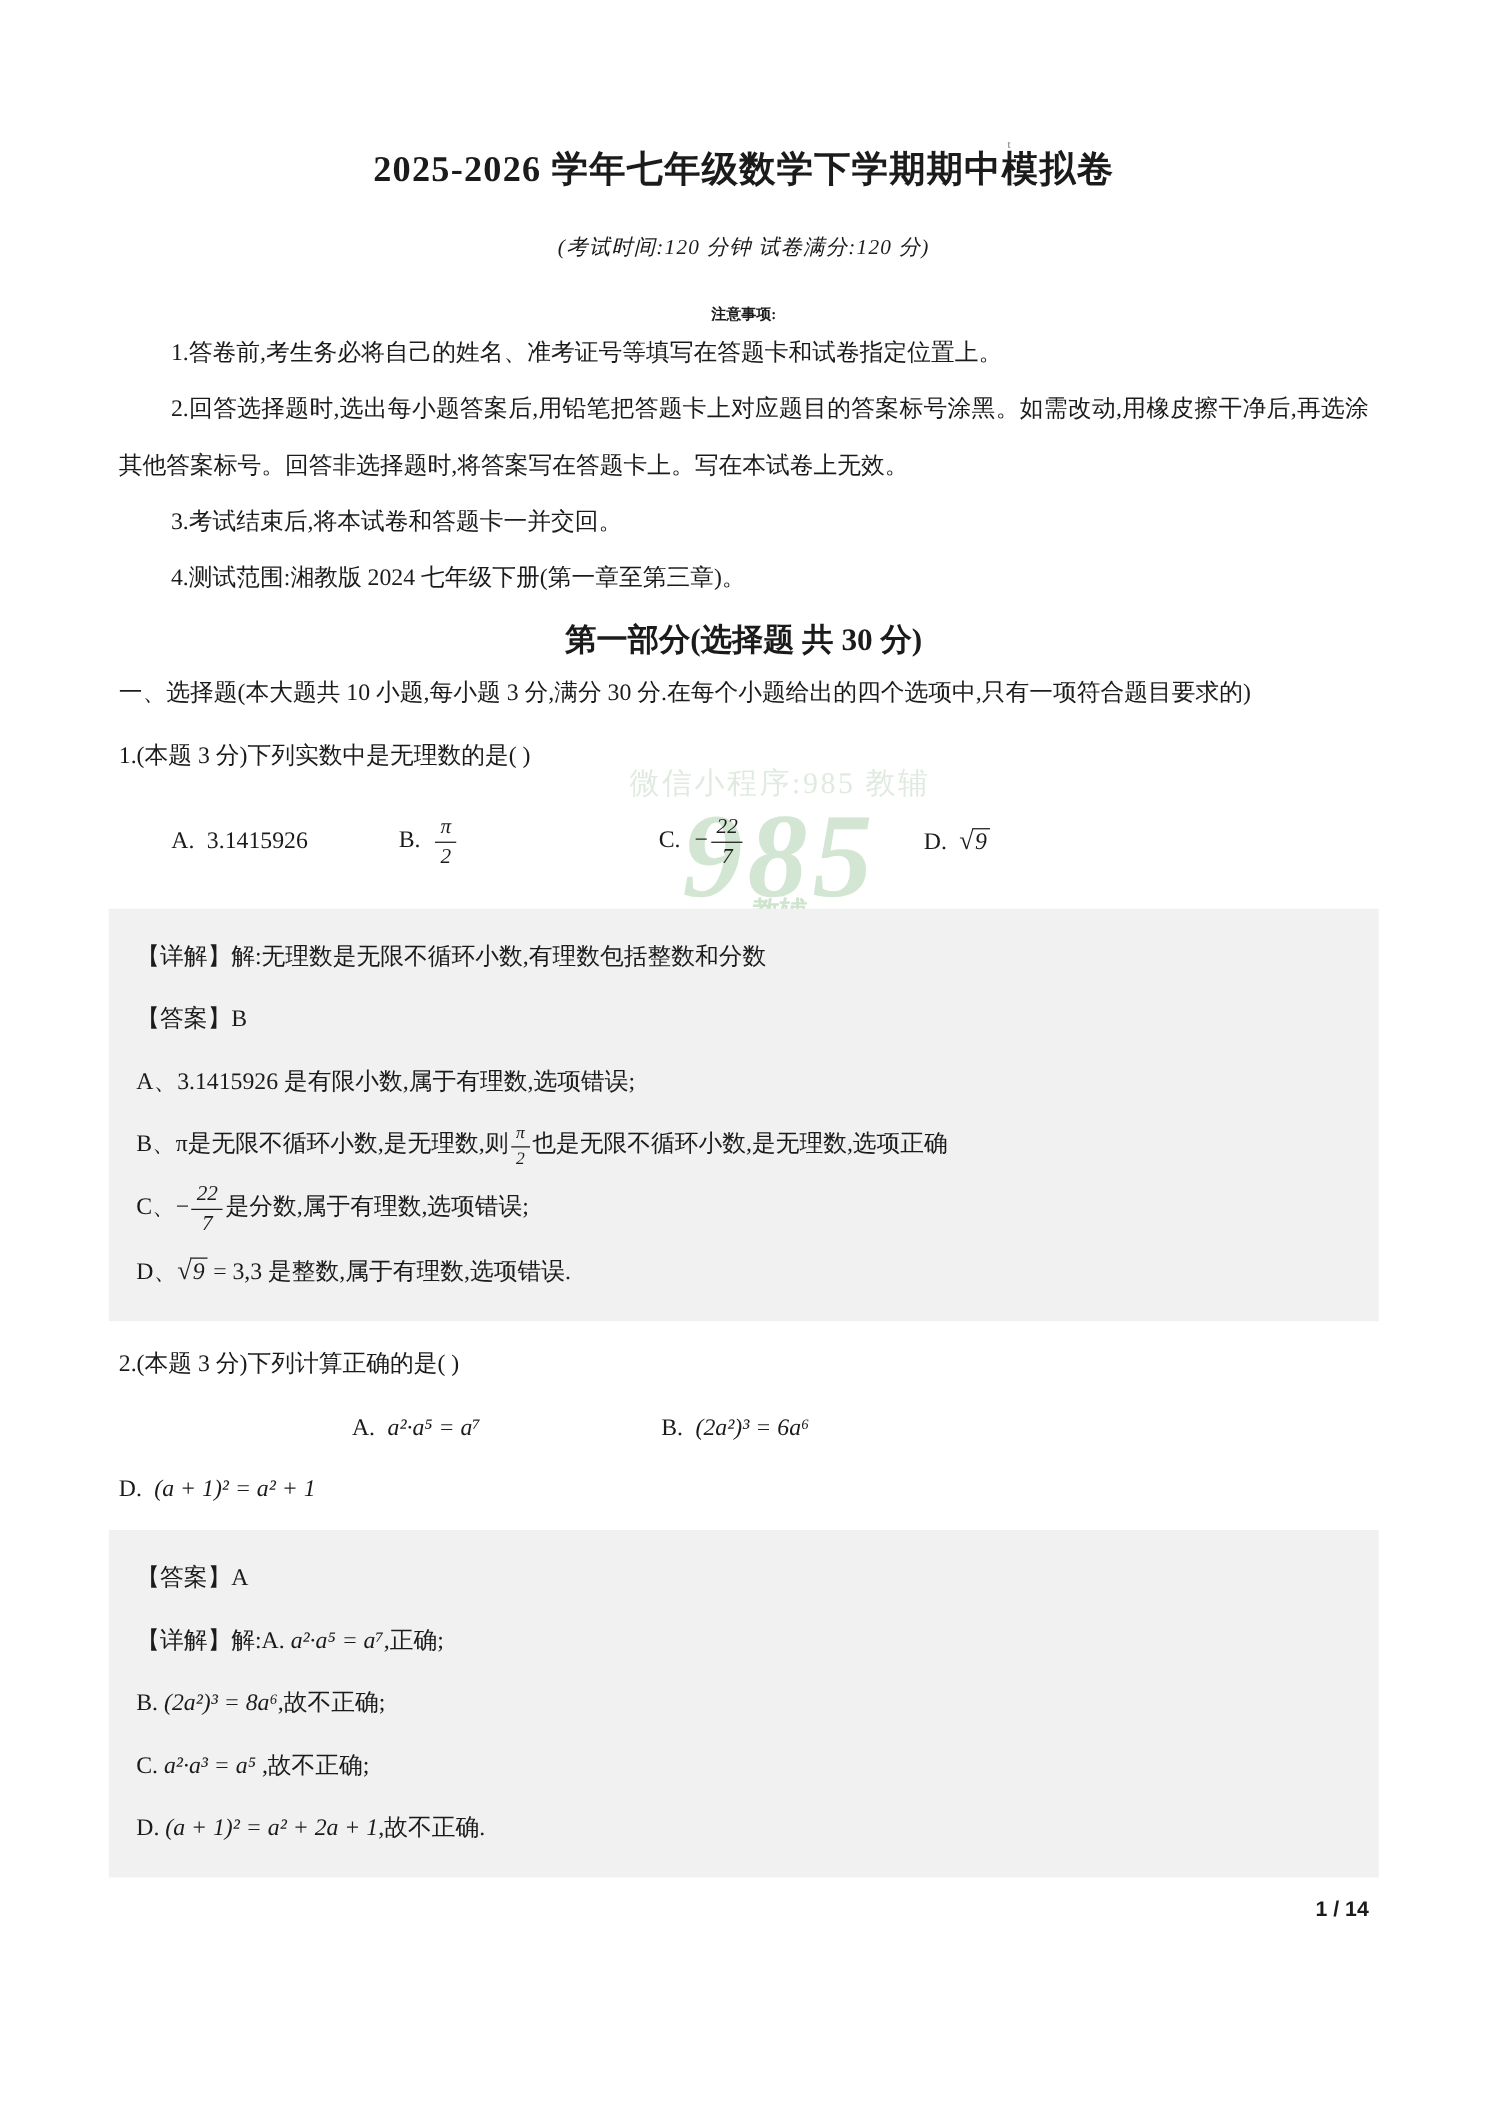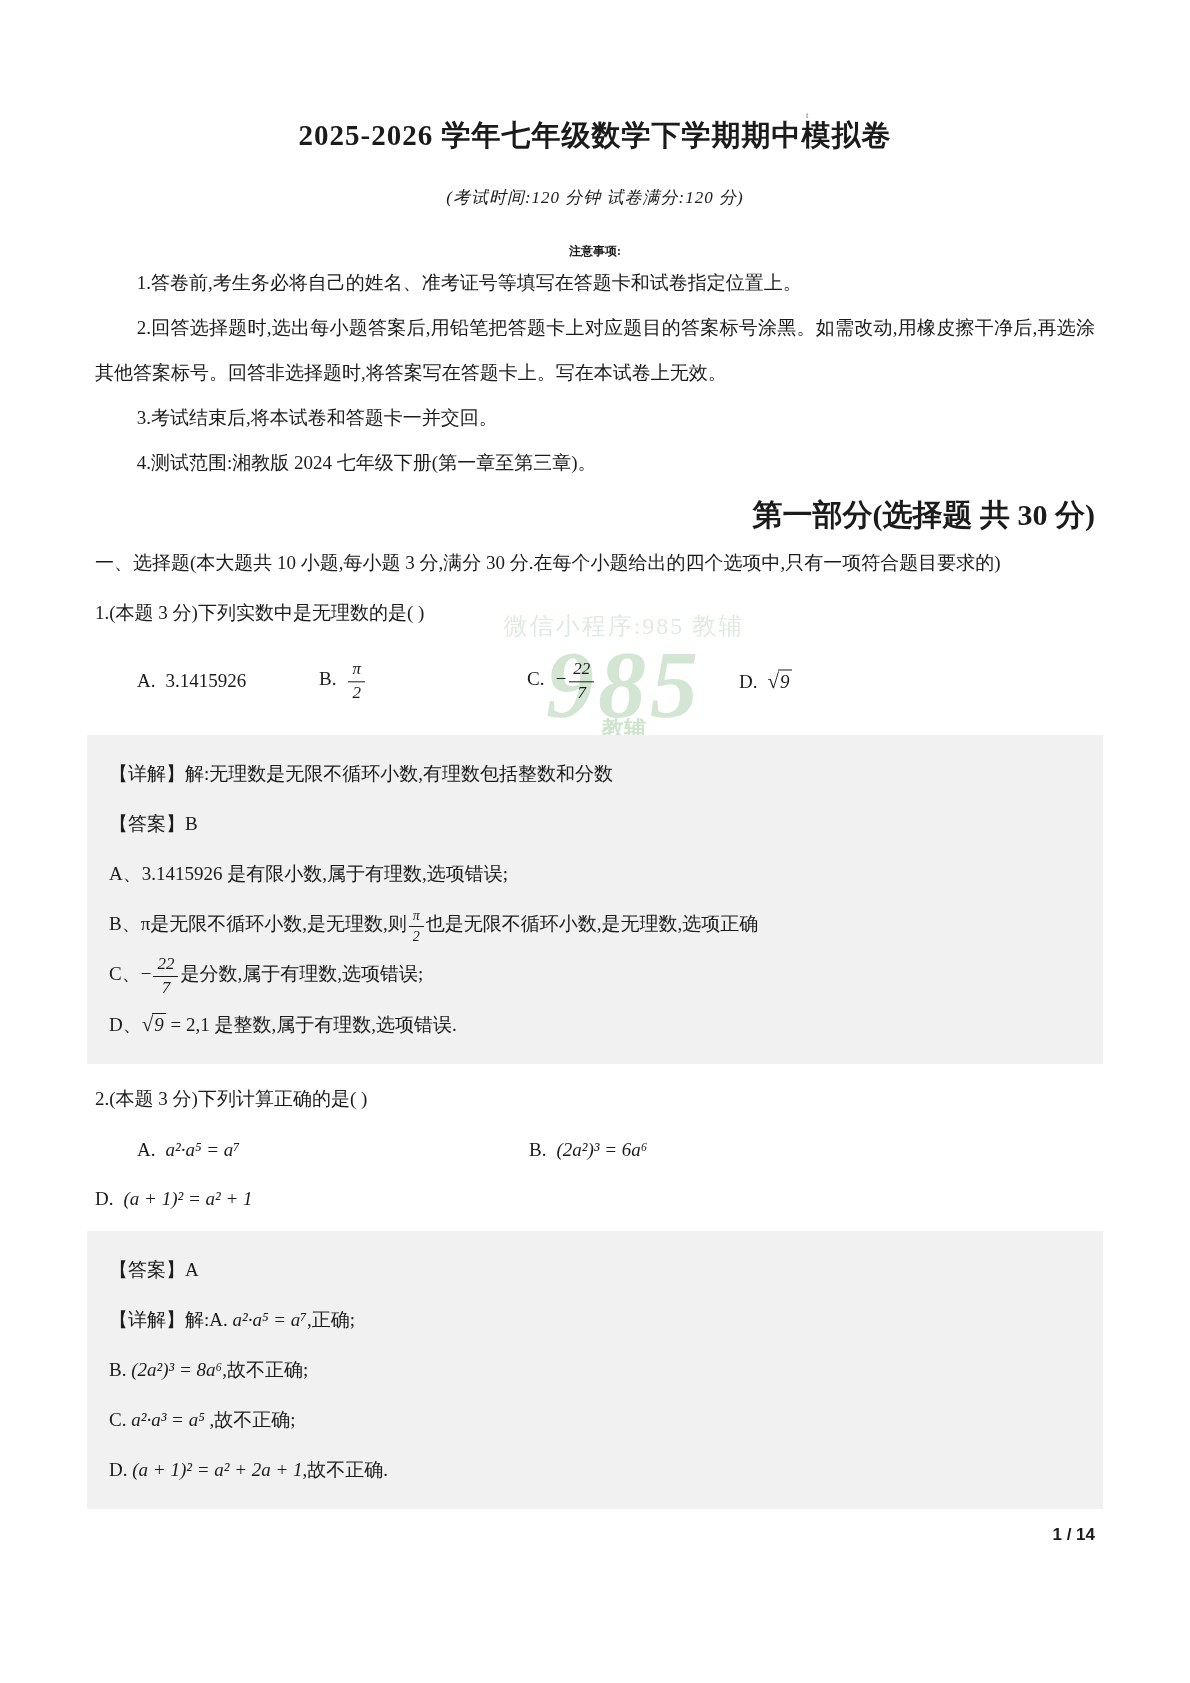--- a/index.html
+++ b/index.html
@@ -22,21 +22,21 @@
   
   .corner-mark{position:absolute;left:806px;top:110px;font-size:9px;color:#777;z-index:1;}
   .title{padding-top:116px;margin:0;text-align:center;font-size:29px;font-weight:bold;letter-spacing:1px;}
   .subtitle{margin-top:30px;text-align:center;font-size:17px;font-style:italic;letter-spacing:1px;}
 
   
   .notice-heading{margin-top:34px;font-size:12px;font-weight:bold;text-align:center;}
   .notice p{margin:0;font-size:19px;line-height:45px;text-align:justify;text-indent:2.2em;}
 
   
-  .part-heading{margin:10px 0 4px 0;text-align:right;font-size:30px;font-weight:bold;}
+  .part-heading{margin:10px 0 4px 0;text-align:center;font-size:25px;font-weight:bold;}
 
   .intro{margin:4px 0 0 0;font-size:19px;line-height:46px;text-align:justify;}
   .stem{margin:4px 0 0 0;font-size:19px;line-height:45px;}
 
   
   .q1-options{position:relative;height:92px;}
   .q1-options .opt{position:absolute;top:50%;transform:translateY(-50%);
                    font-size:19px;white-space:nowrap;}
   .opt-label{margin-right:10px;}
   .math{font-style:italic;}
@@ -44,21 +44,21 @@
   .frac{display:inline-block;vertical-align:middle;text-align:center;font-size:17px;line-height:1.1;margin:0 2px;}
   .frac .num{display:block;border-bottom:1.6px solid #1b1b1b;padding:1px 4px 2px 4px;}
   .frac .den{display:block;padding-top:2px;}
   .frac.small{font-size:14px;}
 
   .sqrt{white-space:nowrap;}
   .sqrt .rad{font-size:21px;margin-right:-1px;}
   .sqrt .radicand{border-top:1.7px solid #1b1b1b;padding:0 2px;}
 
   .q2-options{margin-top:4px;}
-  .q2-row{display:flex;height:49px;align-items:center;font-size:19px;}
+  .q2-row{display:flex;height:49px;align-items:center;font-size:19px;text-align:center;}
   .q2-cell-a{margin-left:42px;width:392px;}
   .q2-cell-b{}
 
   
   .answer-block{background:#f1f1f1;margin:8px -8px 0 -8px;padding:14px 22px;}
   .answer-block p{margin:0;font-size:19px;line-height:50px;}
   .ans-tag{letter-spacing:0;}
 
   
   .footer{margin-top:16px;text-align:right;font-size:17px;font-weight:bold;
@@ -113,21 +113,21 @@
         <span class="opt-label">D.</span><span class="sqrt math"><span class="rad">√</span><span class="radicand">9</span></span>
       </span>
     </div>
 
     <div class="answer-block">
       <p><span class="ans-tag">【详解】</span><span>解:无理数是无限不循环小数,有理数包括整数和分数</span></p>
       <p><span class="ans-tag">【答案】</span><span>B</span></p>
       <p>A、3.1415926 是有限小数,属于有理数,选项错误;</p>
       <p><span>B、π是无限不循环小数,是无理数,则</span><span class="frac small math"><span class="num">π</span><span class="den">2</span></span><span>也是无限不循环小数,是无理数,选项正确</span></p>
       <p><span>C、−</span><span class="frac math"><span class="num">22</span><span class="den">7</span></span><span>是分数,属于有理数,选项错误;</span></p>
-      <p><span>D、</span><span class="sqrt math"><span class="rad">√</span><span class="radicand">9</span></span><span> = 2,1 是整数,属于有理数,选项错误.</span></p>
+      <p><span>D、</span><span class="sqrt math"><span class="rad">√</span><span class="radicand">9</span></span><span> = 3,3 是整数,属于有理数,选项错误.</span></p>
     </div>
 
     <p class="stem" style="margin-top:12px;">2.(本题 3 分)下列计算正确的是(  )</p>
     <div class="q2-options">
       <div class="q2-row">
         <span class="q2-cell-a"><span class="opt-label">A.</span><span class="math">a²·a⁵ = a⁷</span></span>
         <span class="q2-cell-b"><span class="opt-label">B.</span><span class="math">(2a²)³ = 6a⁶</span></span>
       </div>
       <div class="q2-row">
         <span class="q2-cell-b"><span class="opt-label">D.</span><span class="math">(a + 1)² = a² + 1</span></span>

